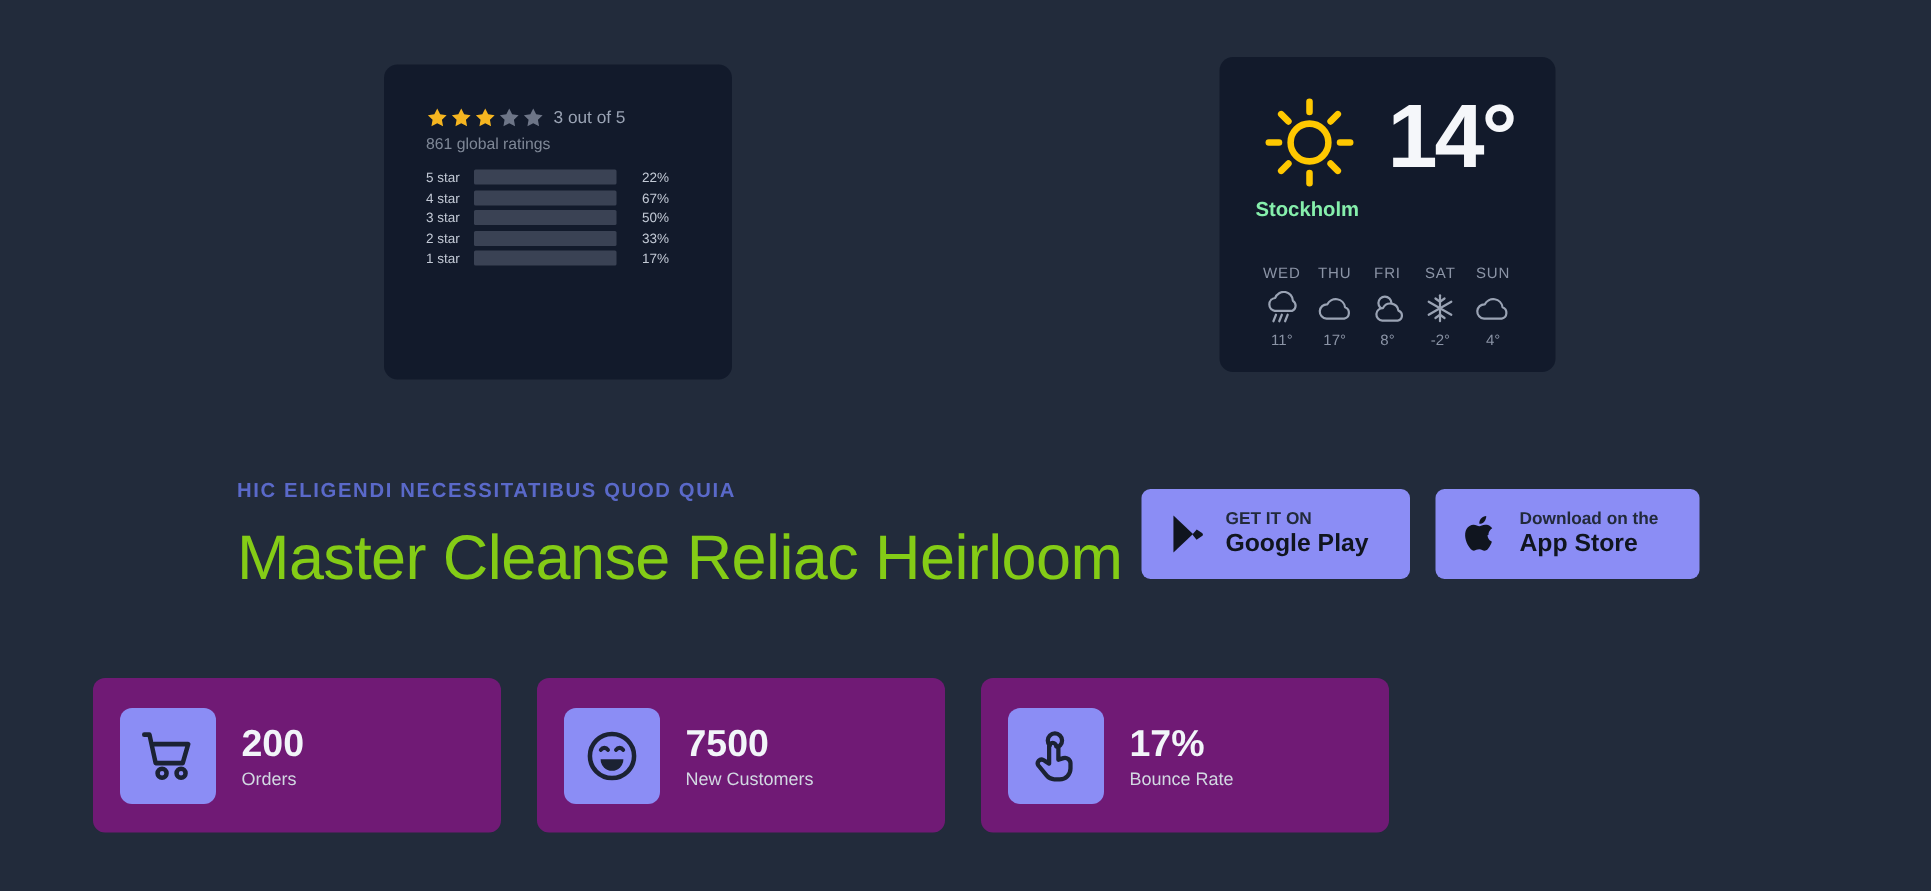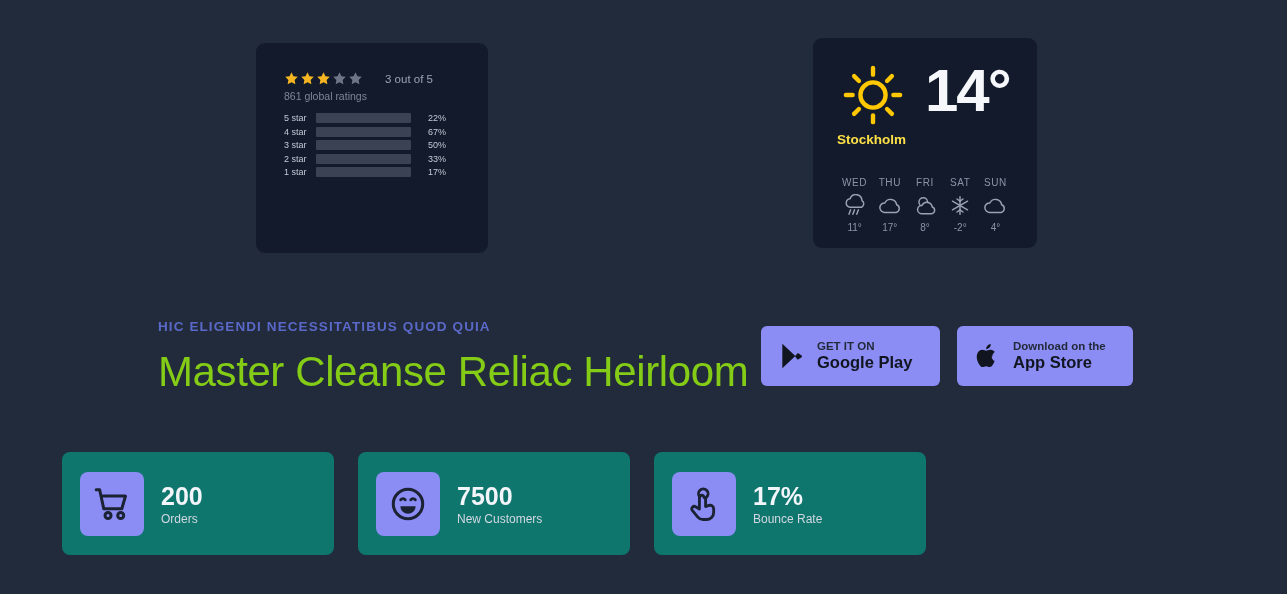--- a/index.html
+++ b/index.html
@@ -17,21 +17,21 @@
   .reviews-card {
     position: absolute; left: 256px; top: 43px;
     width: 232px; height: 210px;
     background: #121a2b; border-radius: 9px;
     padding: 28px 28px 0 28px;
   }
   .reviews-title {
     color: #ffffff; font-size: 20.5px; font-weight: bold;
     letter-spacing: -0.2px; margin-bottom: 9px;
   }
-  .stars-row { display: flex; align-items: center; gap: 22px; margin-bottom: 4px; }
+  .stars-row { display: flex; align-items: center; gap: 6px; margin-bottom: 4px; }
   .stars { display: flex; gap: 1px; }
   .star { width: 15px; height: 15px; display: block; }
   .out-of { color: #9aa3b4; font-size: 11.5px; }
   .global-ratings { color: #7e8796; font-size: 10.5px; margin-bottom: 11px; }
 
   .bars { display: flex; flex-direction: column; gap: 3px; }
   .bar-row { display: flex; align-items: center; height: 10.5px; }
   .bar-label { width: 32px; color: #c3cad6; font-size: 9px; }
   .bar-track {
     width: 95px; height: 10px; background: #3a4254; border-radius: 1px;
@@ -43,21 +43,21 @@
   
   .weather-card {
     position: absolute; left: 813px; top: 38px;
     width: 224px; height: 210px;
     background: #121a2b; border-radius: 9px;
     padding: 22px 24px 0 24px;
   }
   .weather-top { display: flex; align-items: flex-start; }
   .weather-main { width: 72px; padding-top: 4px; }
   .sun-icon { width: 62px; height: 62px; display: block; margin: 0 auto 6px auto; }
-  .city { color: #fde047; font-size: 13.5px; font-weight: bold; text-align: left; }
+  .city { color: #86efac; font-size: 13.5px; font-weight: bold; text-align: left; }
   .temp {
     color: #f5f7fa; font-size: 60px; font-weight: bold;
     line-height: 0.95; letter-spacing: -2px; margin-left: 16px; padding-top: 2px;
   }
   .forecast { display: flex; margin-top: 30px; }
   .fc-day { width: 39px; text-align: center; }
   .fc-name { color: #8b94a6; font-size: 10px; letter-spacing: 0.6px; margin-bottom: 6px; }
   .fc-icon { width: 26px; height: 23px; display: block; margin: 0 auto 5px auto; }
   .fc-temp { color: #8b94a6; font-size: 10px; }
 
@@ -83,21 +83,21 @@
   .store-small { color: #222a3a; font-size: 11.5px; font-weight: bold; }
   .store-big { color: #10151f; font-size: 16.5px; font-weight: bold; }
 
   
   .stats {
     position: absolute; left: 62px; top: 452px;
     display: flex; gap: 24px;
   }
   .stat-card {
     width: 272px; height: 103px;
-    background: #0f766e; border-radius: 8px;
+    background: #701a75; border-radius: 8px;
     display: flex; align-items: center; padding: 0 18px; gap: 17px;
   }
   .stat-icon-tile {
     width: 64px; height: 64px; flex: 0 0 auto;
     background: #8b8df5; border-radius: 8px;
     display: flex; align-items: center; justify-content: center;
   }
   .stat-icon { width: 38px; height: 38px; display: block; }
   .stat-text { display: flex; flex-direction: column; }
   .stat-value { color: #f2f5f9; font-size: 25px; font-weight: bold; line-height: 1.12; }

